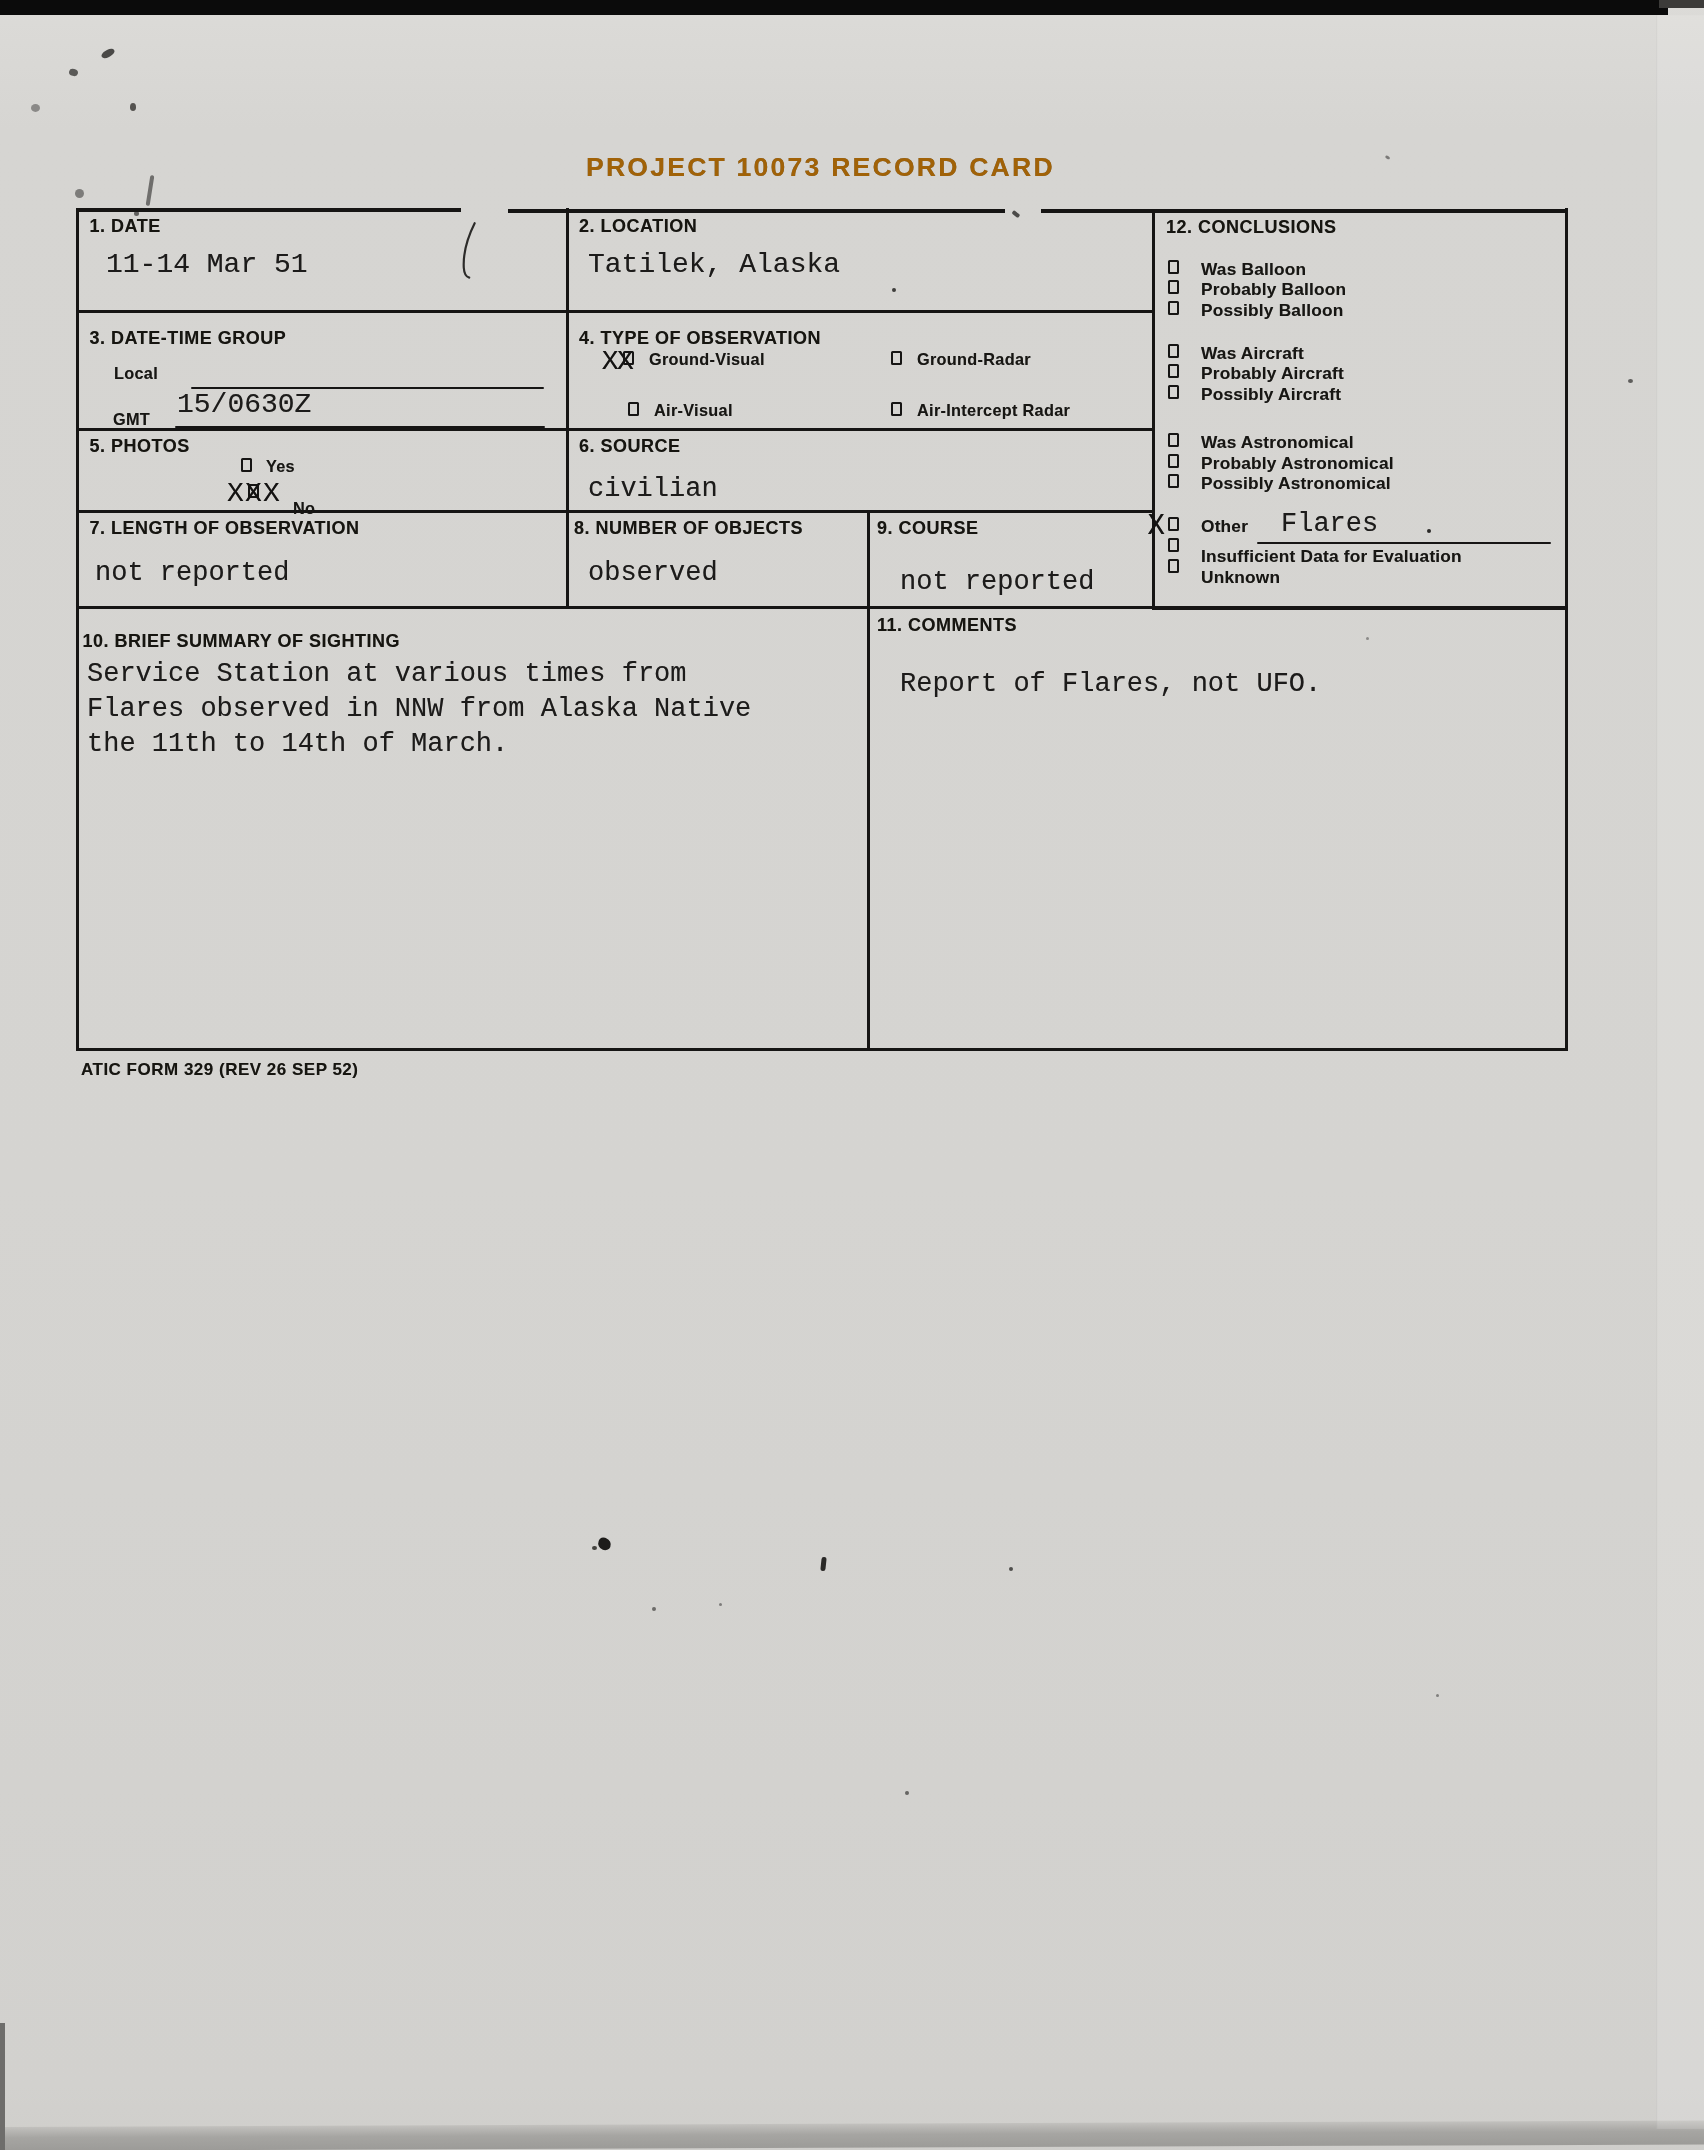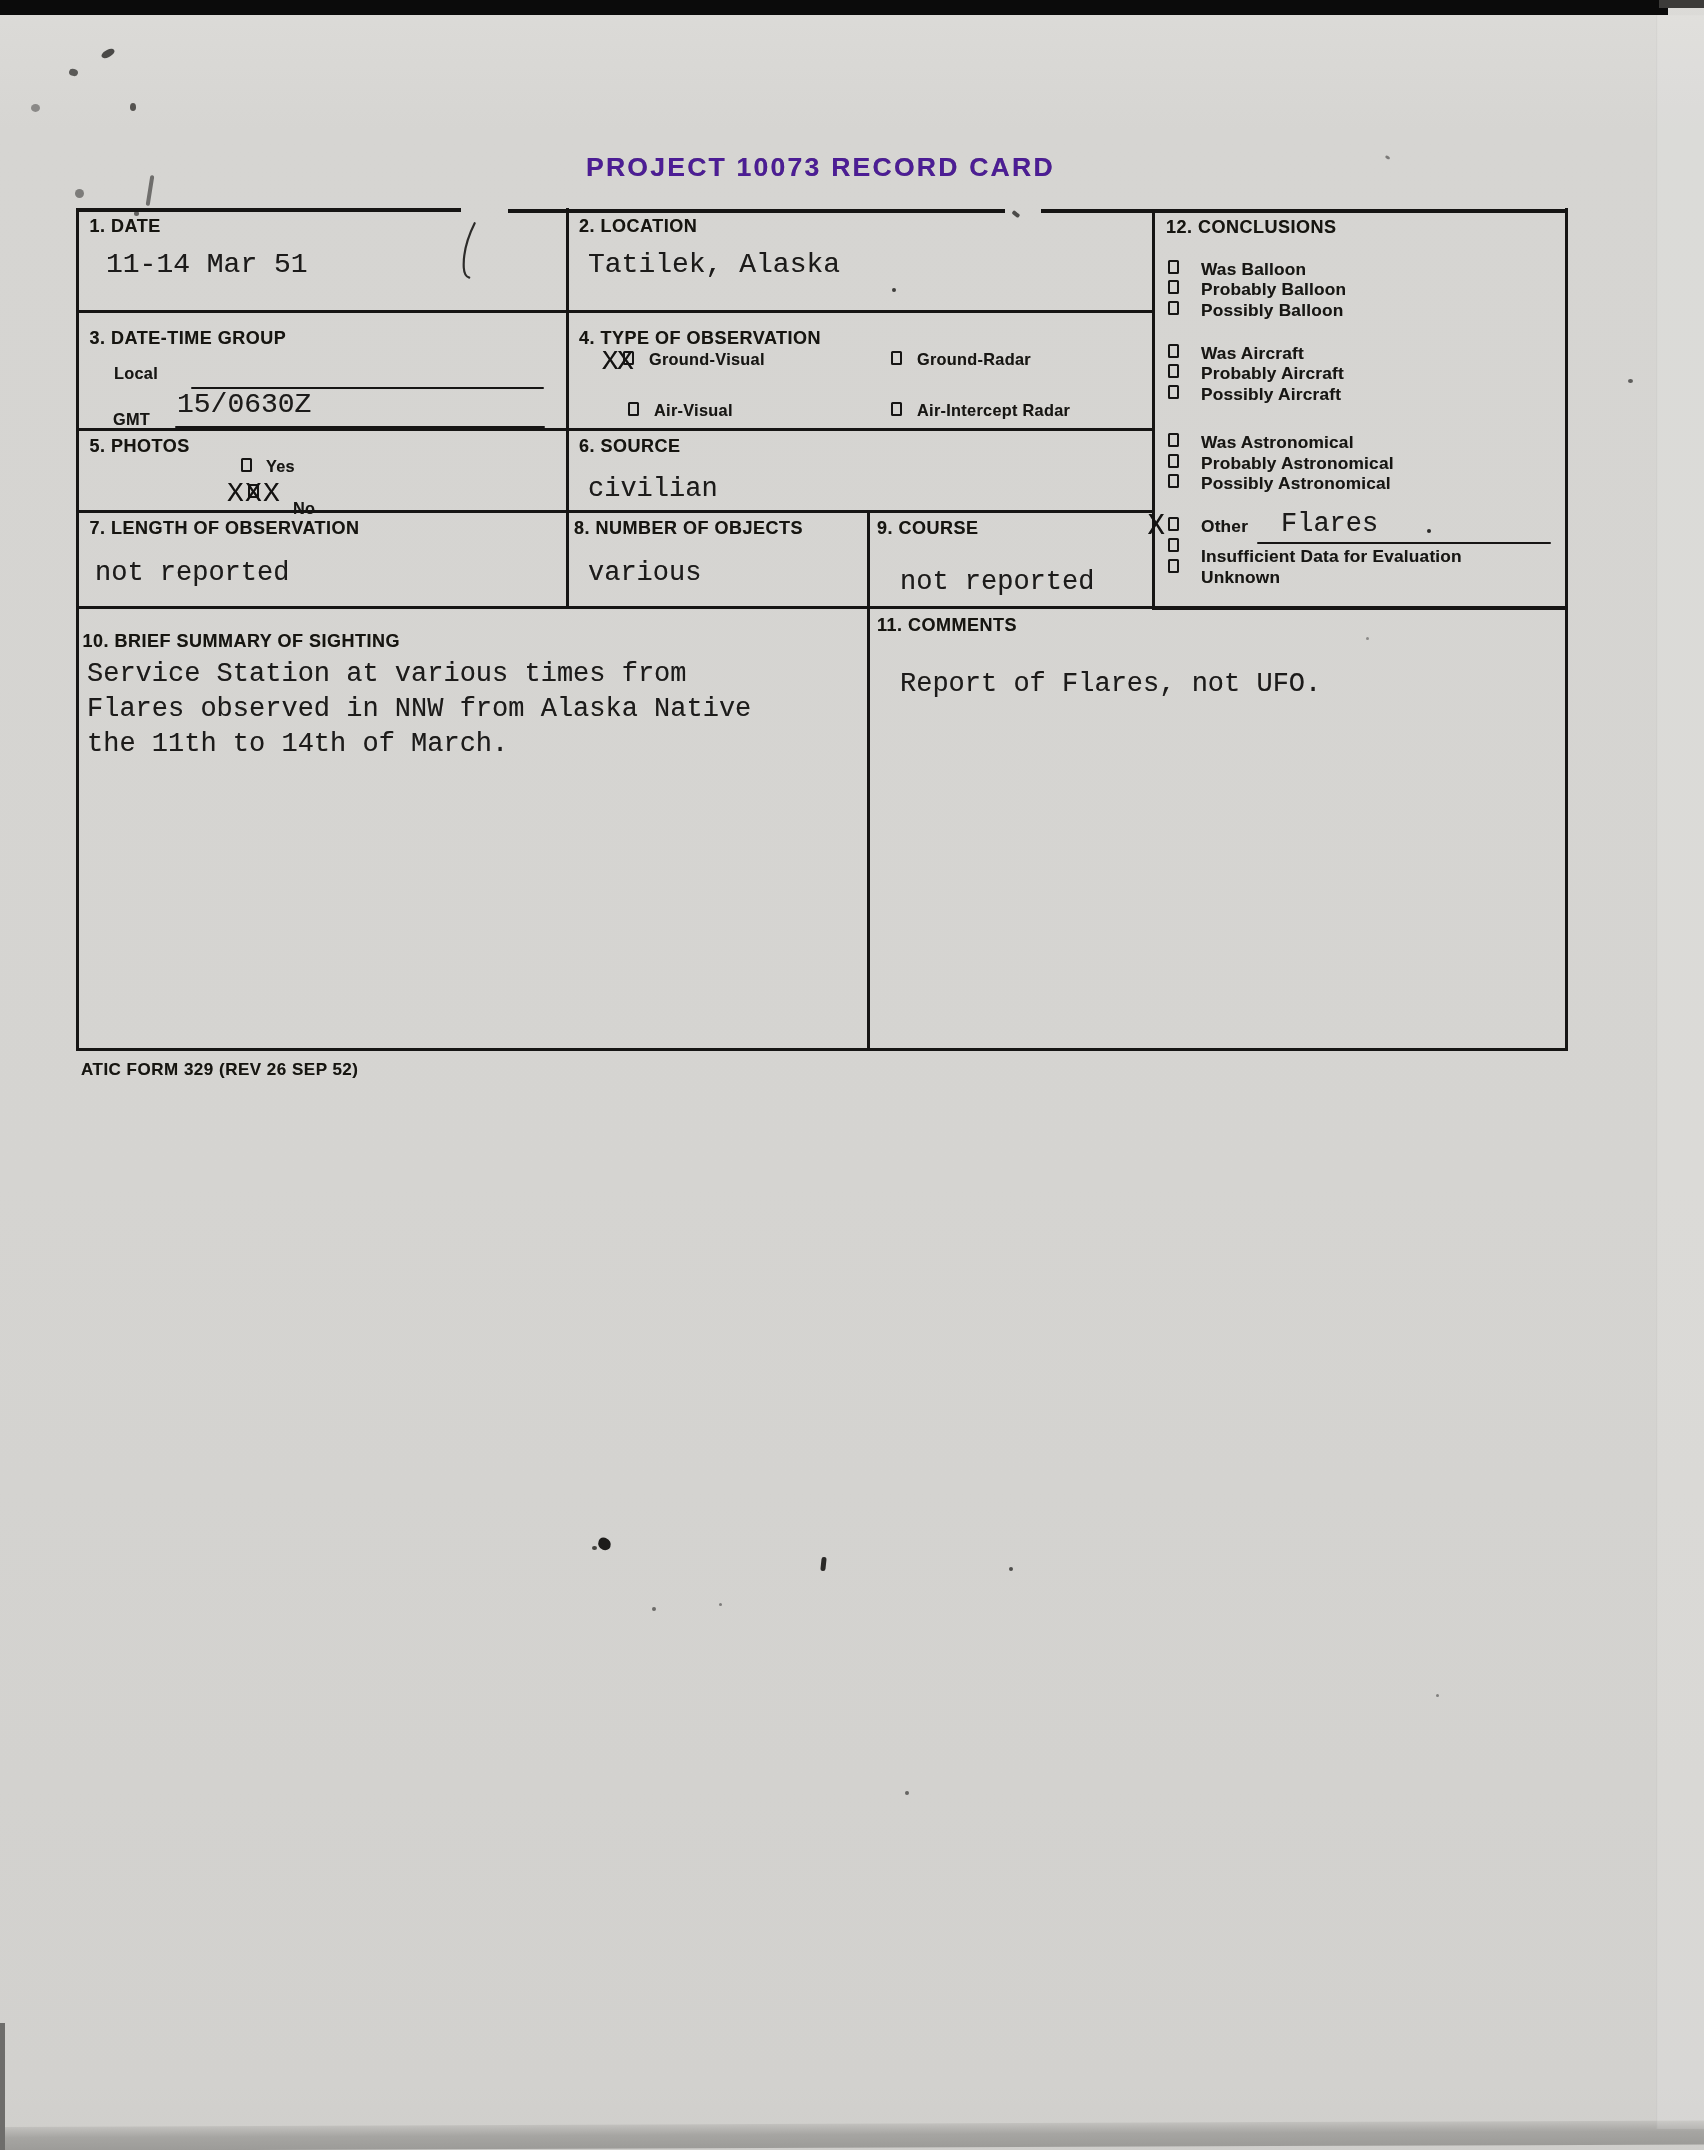--- a/index.html
+++ b/index.html
@@ -15,21 +15,21 @@
   .scan-bottom{left:0;top:2127px;width:1704px;height:24px;
     background:linear-gradient(180deg,#c2c1be 0%,#a6a5a2 45%,#9c9b98 100%);
     transform:rotate(-0.22deg);transform-origin:left top;}
   .scan-left-sliver{left:0;top:2023px;width:4.9px;height:128px;background:#6e6d6b;}
   .scan-right-edge{right:0;top:14.6px;width:48px;height:2114px;background:rgba(255,255,255,0.14);box-shadow:inset 1.1px 0 1.1px rgba(0,0,0,0.05);}
   
   .card{left:76px;top:208px;width:1492px;height:843px;}
   .gridline{position:absolute;background:#161514;box-shadow:0 0 0.5px rgba(0,0,0,.6);}
   .concl-box{position:absolute;left:1076px;top:1.1px;width:416px;height:401px;border:3.3px solid #161514;box-sizing:border-box;}
   
-  .title{font-weight:700;font-size:26.6px;letter-spacing:2.2px;color:#4c1d95;text-shadow:0 0 0.5px rgba(10,10,10,.45);}
+  .title{font-weight:700;font-size:26.6px;letter-spacing:2.2px;color:#a16207;text-shadow:0 0 0.5px rgba(10,10,10,.45);}
   .hdr{position:absolute;font-weight:700;font-size:18px;letter-spacing:0.5px;color:#161510;text-shadow:0 0 0.5px rgba(10,10,10,.4);white-space:nowrap;}
   .blabel{position:absolute;font-weight:700;font-size:16.3px;letter-spacing:0.3px;color:#171613;text-shadow:0 0 0.5px rgba(10,10,10,.35);white-space:nowrap;}
   .citem{position:absolute;font-weight:700;font-size:17.3px;letter-spacing:0.2px;color:#171613;text-shadow:0 0 0.5px rgba(10,10,10,.35);white-space:nowrap;}
   .typed{position:absolute;font-family:"Liberation Mono","DejaVu Sans Mono",monospace;font-size:27px;color:#1c1b1a;text-shadow:0 0 0.5px rgba(20,20,20,.4);white-space:nowrap;}
   .typed-lg{font-size:28px;}
   .cb{position:absolute;width:11px;height:13.6px;border:2.2px solid #161514;border-radius:1.6px;box-sizing:border-box;background:transparent;}
   .xmark{position:absolute;font-family:"Liberation Mono","DejaVu Sans Mono",monospace;font-size:28px;color:#141312;text-shadow:0 0 0.5px rgba(10,10,10,.5);}
   .uline{position:absolute;background:#161514;height:2.2px;border-radius:1.1px;}
   .speck{position:absolute;border-radius:50%;}
   .footer{position:absolute;left:81px;top:1060px;font-weight:700;font-size:17px;letter-spacing:0.5px;color:#161510;text-shadow:0 0 0.5px rgba(10,10,10,.4);}
@@ -135,21 +135,21 @@
     <span class="blabel" style="left:55px;top:20px;margin-left:11px;">No</span>
   </div>
 
   <div class="hdr" style="left:503px;top:228px;">6. SOURCE</div>
   <div class="typed" style="left:512px;top:266px;">civilian</div>
 
   <div class="hdr" style="left:13.6px;top:310px;">7. LENGTH OF OBSERVATION</div>
   <div class="typed" style="left:19px;top:350px;">not reported</div>
 
   <div class="hdr" style="left:498px;top:310px;">8. NUMBER OF OBJECTS</div>
-  <div class="typed" style="left:512px;top:350px;">various</div>
+  <div class="typed" style="left:512px;top:350px;">observed</div>
 
   <div class="hdr" style="left:801px;top:310px;">9. COURSE</div>
   <div class="typed" style="left:824px;top:359px;">not reported</div>
 
   <div class="hdr" style="left:6.5px;top:407px;margin-top:16px;">10. BRIEF SUMMARY OF SIGHTING</div>
   <div class="abs" style="position:absolute;left:11px;top:449px;">
     <div class="sumline">Service Station at various times from</div>
     <div class="sumline">Flares observed in NNW from Alaska Native</div>
     <div class="sumline">the 11th to 14th of March.</div>
   </div>

